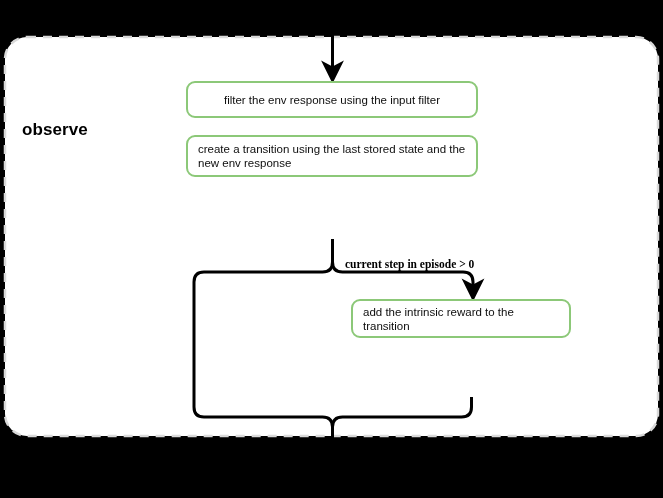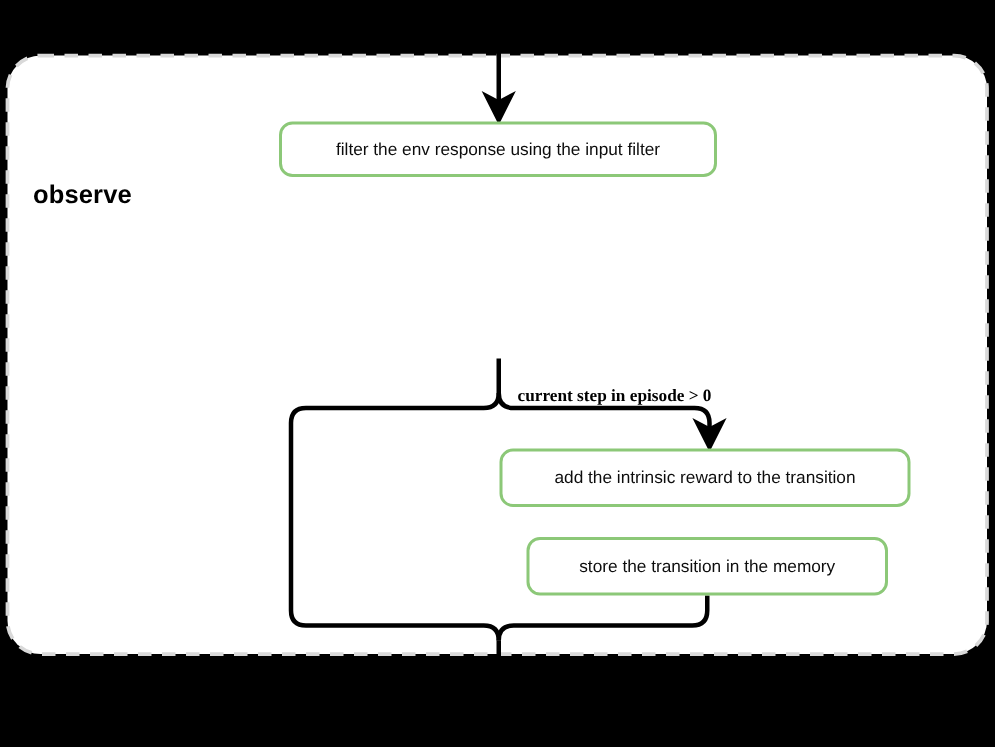--- a/index.html
+++ b/index.html
@@ -85,21 +85,21 @@
     <path d="M471.5,397 L471.5,407 Q471.5,417 461.5,417 L342.5,417
              Q332.5,417 332.5,427" fill="none" stroke="#000000" stroke-width="3"></path>
 
     <path d="M332.5,427 L332.5,443" fill="none" stroke="#000000" stroke-width="3"></path>
   </svg>
 
   <div class="group-title" style="left:22px; top:84px;margin-top:36px;">observe</div>
 
   <div class="node" style="left:186px; top:81px; width:292px; height:37px;">filter the env response using the input filter</div>
 
+  <div class="node" style="left:186px; top:135px; width:292px; height:42px;">create a transition using the last stored state and the new env response</div>
 
 
-  <div class="node" style="left:333px; top:299px; width:274px; height:39px;">add the intrinsic reward to the transition</div>
+  <div class="node" style="left:351px; top:299px; width:220px; height:39px;">add the intrinsic reward to the transition</div>
 
-  <div class="node" style="left:351px; top:358px; width:241px; height:39px;">store the transition in the memory</div>
 
   <div class="edge-label" style="left:345px; top:258px;">current step in episode &gt; 0</div>
 
 </div>
 
 </body></html>

